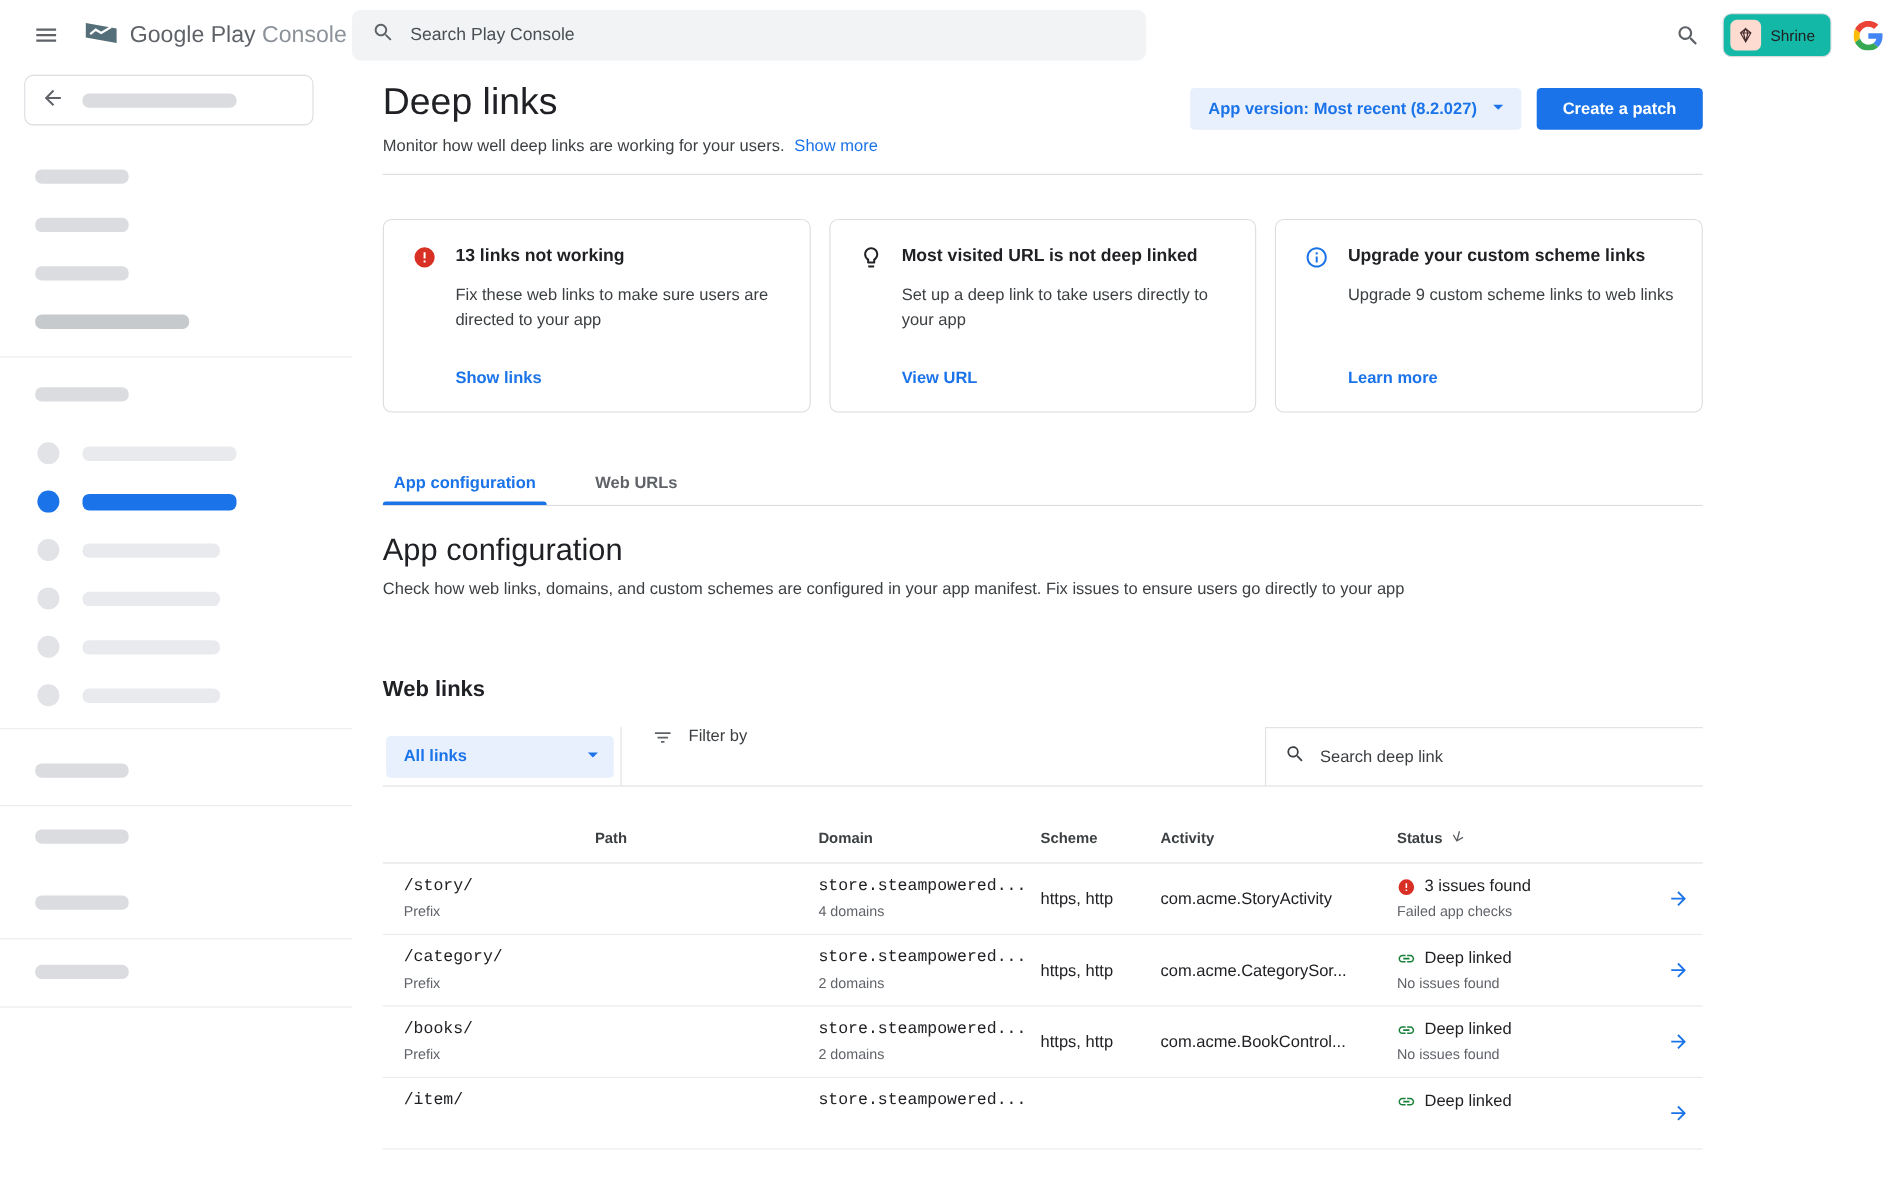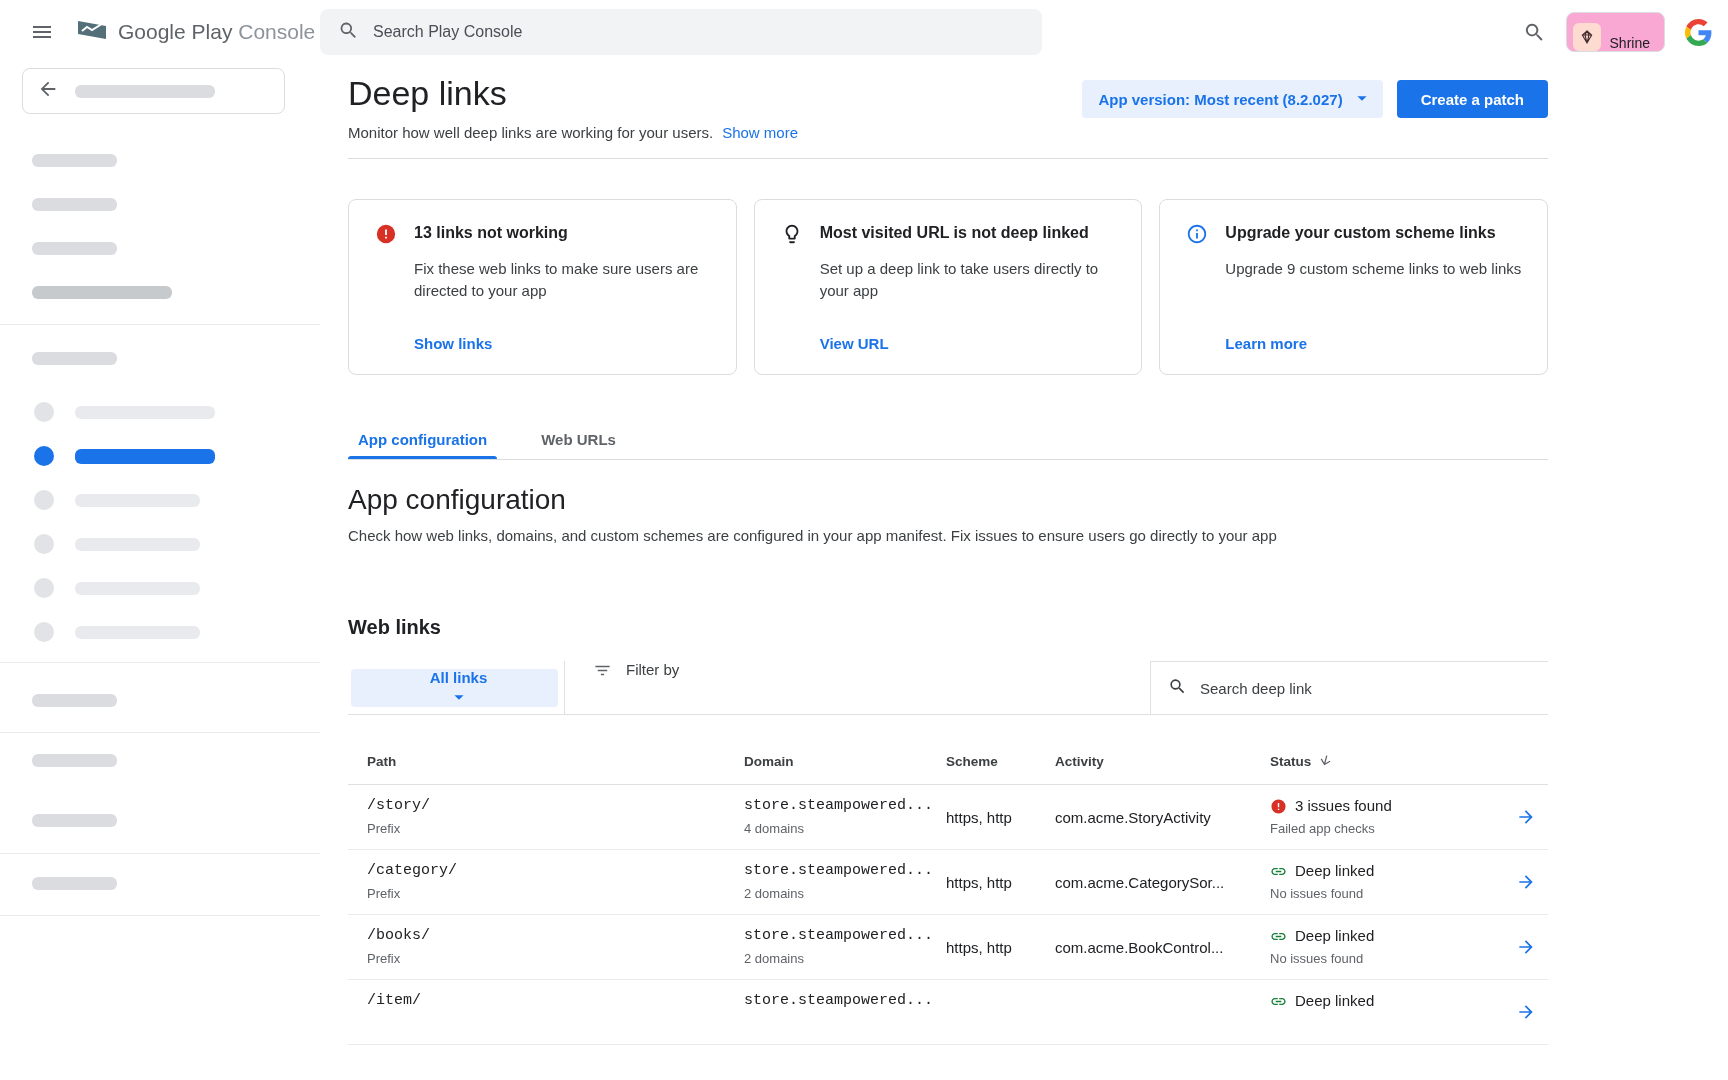--- a/index.html
+++ b/index.html
@@ -12,22 +12,22 @@
   .icon-btn { background:none; border:none; cursor:pointer; display:flex; align-items:center; justify-content:center; }
   .logo { display:flex; align-items:center; gap:10px; }
   .logo-text { font-size:21px; white-space:nowrap; }
   .logo-part1 { color:#5f6368; }
   .logo-part2 { color:#8d939a; }
   .console-search { flex:0 0 722px; height:46px; background:#f1f3f4; border-radius:8px;
     display:flex; align-items:center; padding:0 18px; gap:14px; }
   .console-search input { border:none; background:transparent; outline:none; font-size:16px; width:100%; color:#202124; }
   .console-search input::placeholder { color:#4a4f55; }
   .topbar-right { margin-left:auto; display:flex; align-items:center; gap:20px; padding-right:16px; }
-  .app-chip { height:40px; border:1px solid #dadce0; border-radius:8px; background:#f9a8d4;
-    display:flex; align-items:flex-end; gap:9px; padding:0 14px 0 6px; cursor:pointer; }
+  .app-chip { height:40px; border:1px solid #dadce0; border-radius:8px; background:#14b8a6;
+    display:flex; align-items:center; gap:9px; padding:0 14px 0 6px; cursor:pointer; }
   .app-chip-icon { width:28px; height:28px; border-radius:6px; background:#fedbd0;
     display:flex; align-items:center; justify-content:center; }
   .app-chip-label { font-size:14px; color:#202124; }
 
   
   .body-row { display:flex; height:1016px; }
   .sidebar { width:320px; flex:0 0 320px; padding-top:4px; }
   .main { flex:1; padding:8px 180px 0 28px; }
 
   
@@ -76,34 +76,34 @@
 
   
   .section-heading { margin-top:24px; font-size:28px; font-weight:400; color:#202124; }
   .section-desc { margin-top:11px; font-size:15px; color:#3c4043; }
   .weblinks-heading { margin-top:72px; font-size:20px; font-weight:bold; color:#202124; }
 
   
   .toolbar { margin-top:22px; height:54px; display:flex; align-items:stretch; border-bottom:1px solid #e0e0e0; }
   .links-select { width:207px; align-self:center; height:38px; margin-left:3px; background:#e8f0fe;
     border-radius:4px; color:#1a73e8; font-size:15px; font-weight:bold; display:flex; align-items:center;
-    justify-content:space-between; padding:0 8px 0 16px; cursor:pointer;flex-direction:column; }
+    justify-content:space-between; padding:0 8px 0 16px; cursor:pointer; }
   .filter-region { flex:1; border-left:1px solid #e0e0e0; margin-left:6px; display:flex; align-items:flex-start;
     gap:14px; padding-left:28px; color:#3c4043; font-size:15px; cursor:pointer; }
   .search-region { width:398px; border-left:1px solid #e0e0e0; border-top:1px solid #e0e0e0;
     display:flex; align-items:center; gap:13px; padding-left:17px; }
   .search-region input { border:none; outline:none; background:transparent; font-size:15px; width:100%; color:#202124; }
   .search-region input::placeholder { color:#3c4043; }
 
   
   .table { margin-top:24px; }
   .thead, .trow { display:grid; grid-template-columns:396px 202px 109px 215px 1fr 44px; }
   .thead { height:46px; align-items:center; border-bottom:1px solid #e0e0e0;
     color:#3c4043; font-size:13.5px; font-weight:bold; }
-  .th-first { padding-left:19px; }
+  .th-first { padding-left:19px;text-align:center; }
   .th-status { display:flex; align-items:center; gap:7px; cursor:pointer; }
   .trow { height:65px; border-bottom:1px solid #e8eaed; cursor:pointer; }
   .cell-2line { padding-top:10px; }
   .cell-2line.first { padding-left:19px; }
   .cell-main { font-size:15px; line-height:22px; color:#202124;font-family:Liberation Mono, monospace; }
   .cell-sub { font-size:13px; line-height:20px; color:#5f6368; margin-top:2px; }
   .cell-center { display:flex; align-items:center; font-size:15px; color:#202124; }
   .status-main { display:flex; align-items:center; gap:8px; font-size:15px; line-height:22px; color:#202124; }
   .status-icon { width:17px; height:17px; flex:0 0 17px; }
   .arrow-cell { display:flex; align-items:center; justify-content:center; }

